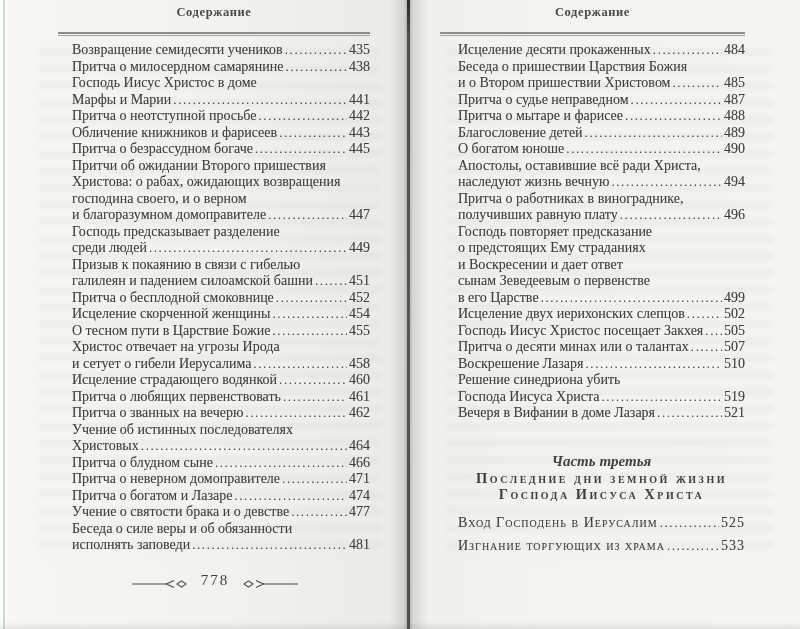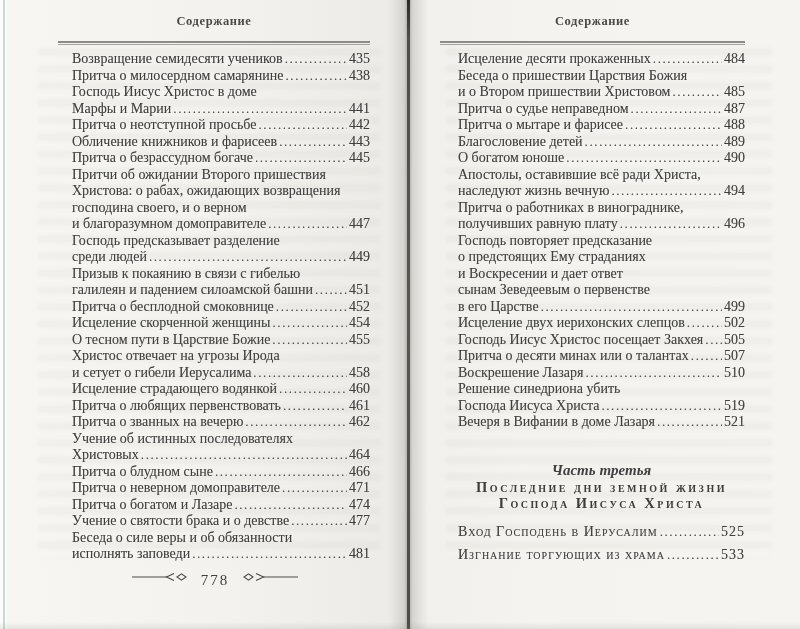--- a/index.html
+++ b/index.html
@@ -41,21 +41,21 @@
   .scan-edge-left::after{content:"";position:absolute;left:3px;top:0;width:2px;height:100%;background:rgba(140,175,165,0.45);}
   .bottom-vignette{position:absolute;left:0;right:0;bottom:0;height:7px;
     background:linear-gradient(180deg,rgba(110,110,104,0) 0%,rgba(110,110,104,0.14) 100%);pointer-events:none;}
 
   
   .content{position:relative;height:100%;color:#3f3f3f;}
   .page-left  .content{margin-left:72px;width:298px;}
   .page-right .content{margin-left:50px;width:287px;}
 
   .running-head{
-    padding-top:13px;height:16px;line-height:16px;
+    padding-top:4px;height:16px;line-height:16px;
     font-size:12.5px;font-weight:bold;letter-spacing:0.6px;text-align:center;color:#4a4a48;
   }
   .page-left  .running-head{margin-left:-14px;}
   .page-right .running-head{margin-left:-18px;}
 
   .head-rule{margin-top:12px;height:1px;border-top:2px solid #8b8b89;border-bottom:1px solid #a3a3a0;}
   .page-left  .head-rule{margin-left:-14px;}
   .page-right .head-rule{margin-left:-18px;}
 
   .toc{margin-top:6px;font-size:14px;line-height:16.5px;}
@@ -75,21 +75,21 @@
   .part-label{font-size:15px;font-weight:bold;font-style:italic;line-height:17px;}
   .part-title{font-size:14.5px;font-weight:bold;font-variant:small-caps;letter-spacing:2.5px;line-height:16.5px;color:#3c3c3a;}
 
   .toc-after{margin-top:11px;font-size:14px;line-height:17px;}
   .toc-after .toc-entry{margin-bottom:6px;}
   .toc-after .toc-line{font-variant:small-caps;letter-spacing:1px;}
 
   
   .folio-row{
     position:absolute;left:0;right:12px;top:572px;
-    display:flex;justify-content:center;align-items:flex-start;gap:14px;
+    display:flex;justify-content:center;align-items:flex-end;gap:14px;
   }
   .folio-num{font-size:15px;letter-spacing:2px;color:#3f3f3d;}
   .orn{display:block;}
   .orn.flip{transform:scaleX(-1);}
 </style>
 </head>
 <body>
 
 <div class="spread">
 

